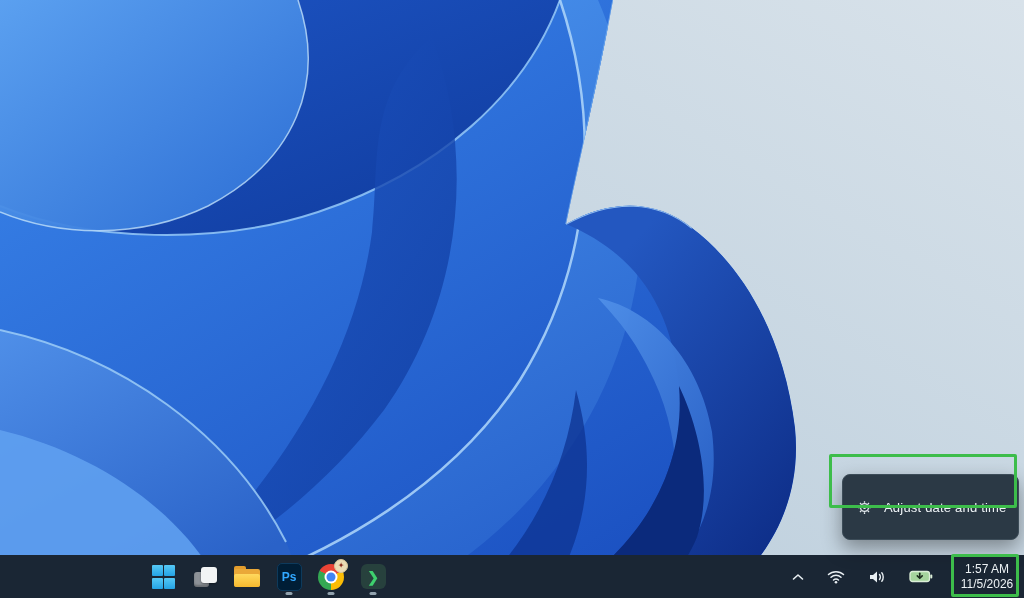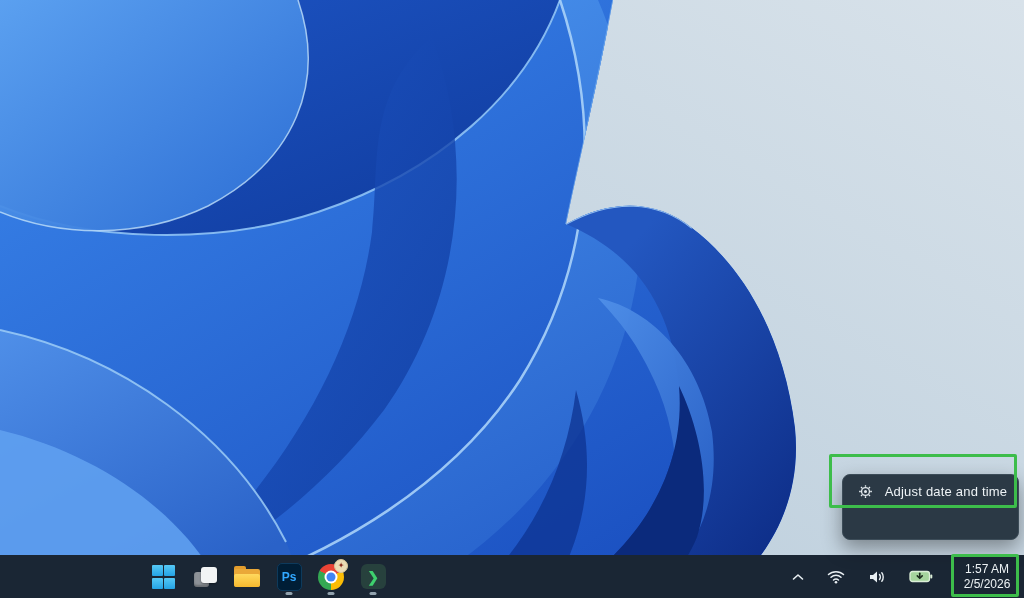--- a/index.html
+++ b/index.html
@@ -8,21 +8,21 @@
     font-family:"Liberation Sans",sans-serif;
     -webkit-font-smoothing:antialiased;
   }
   .wallpaper{position:absolute;inset:0;width:1024px;height:598px;display:block;}
 
   
   .context-menu{
     position:absolute;left:842px;top:474px;width:177px;height:66px;
     background:#2b3945;border:1px solid #3c4c58;border-radius:8px;
     box-shadow:0 8px 20px rgba(0,0,0,.38);
-    display:flex;flex-direction:row;justify-content:center;
+    display:flex;flex-direction:column;justify-content:center;
     z-index:5;box-sizing:border-box;
   }
   .menu-item{
     height:32px;display:flex;align-items:center;gap:12px;
     padding:0 10px 0 14px;color:#eef3f6;font-size:13px;letter-spacing:.2px;
     border-radius:5px;white-space:nowrap;
   }
   .menu-item .gear{flex:0 0 auto;}
 
   
@@ -253,21 +253,21 @@
           <rect x="21.3" y="5.5" width="2" height="4" rx="1" fill="#dcefd8"></rect>
           <g stroke="#1c2b1e" stroke-width="1.6" fill="none" stroke-linecap="round" stroke-linejoin="round">
             <path d="M10.75,4.2 V8.6"></path>
             <path d="M8.3,6.9 L10.75,9.3 L13.2,6.9"></path>
           </g>
         </svg>
       </div>
 
       <div class="clock">
         <div>1:57 AM</div>
-        <div>2/5/2026</div>
+        <div>11/5/2026</div>
       </div>
     </div>
   </div>
 
   <div class="hl hl-menu"></div>
   <div class="hl hl-clock"></div>
 
 </div>
 
 </body></html>

